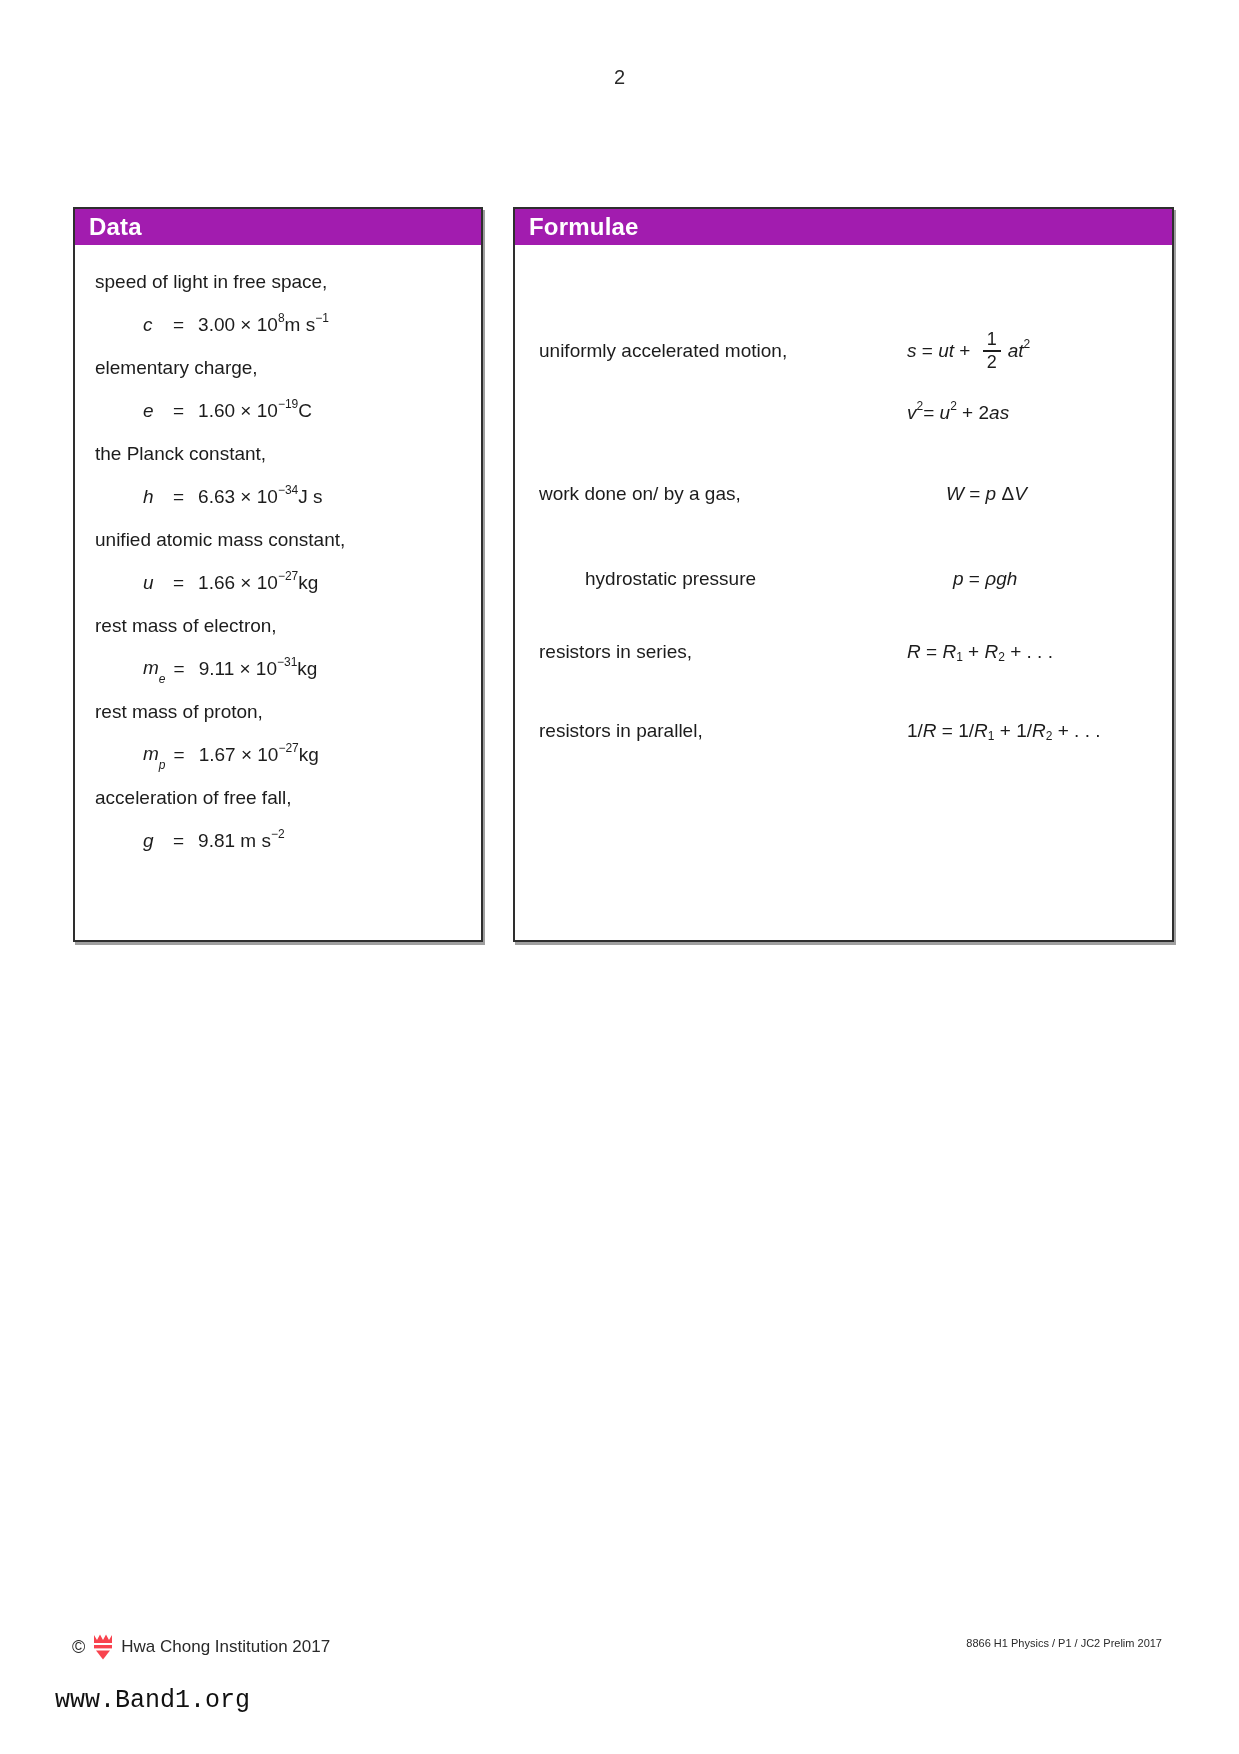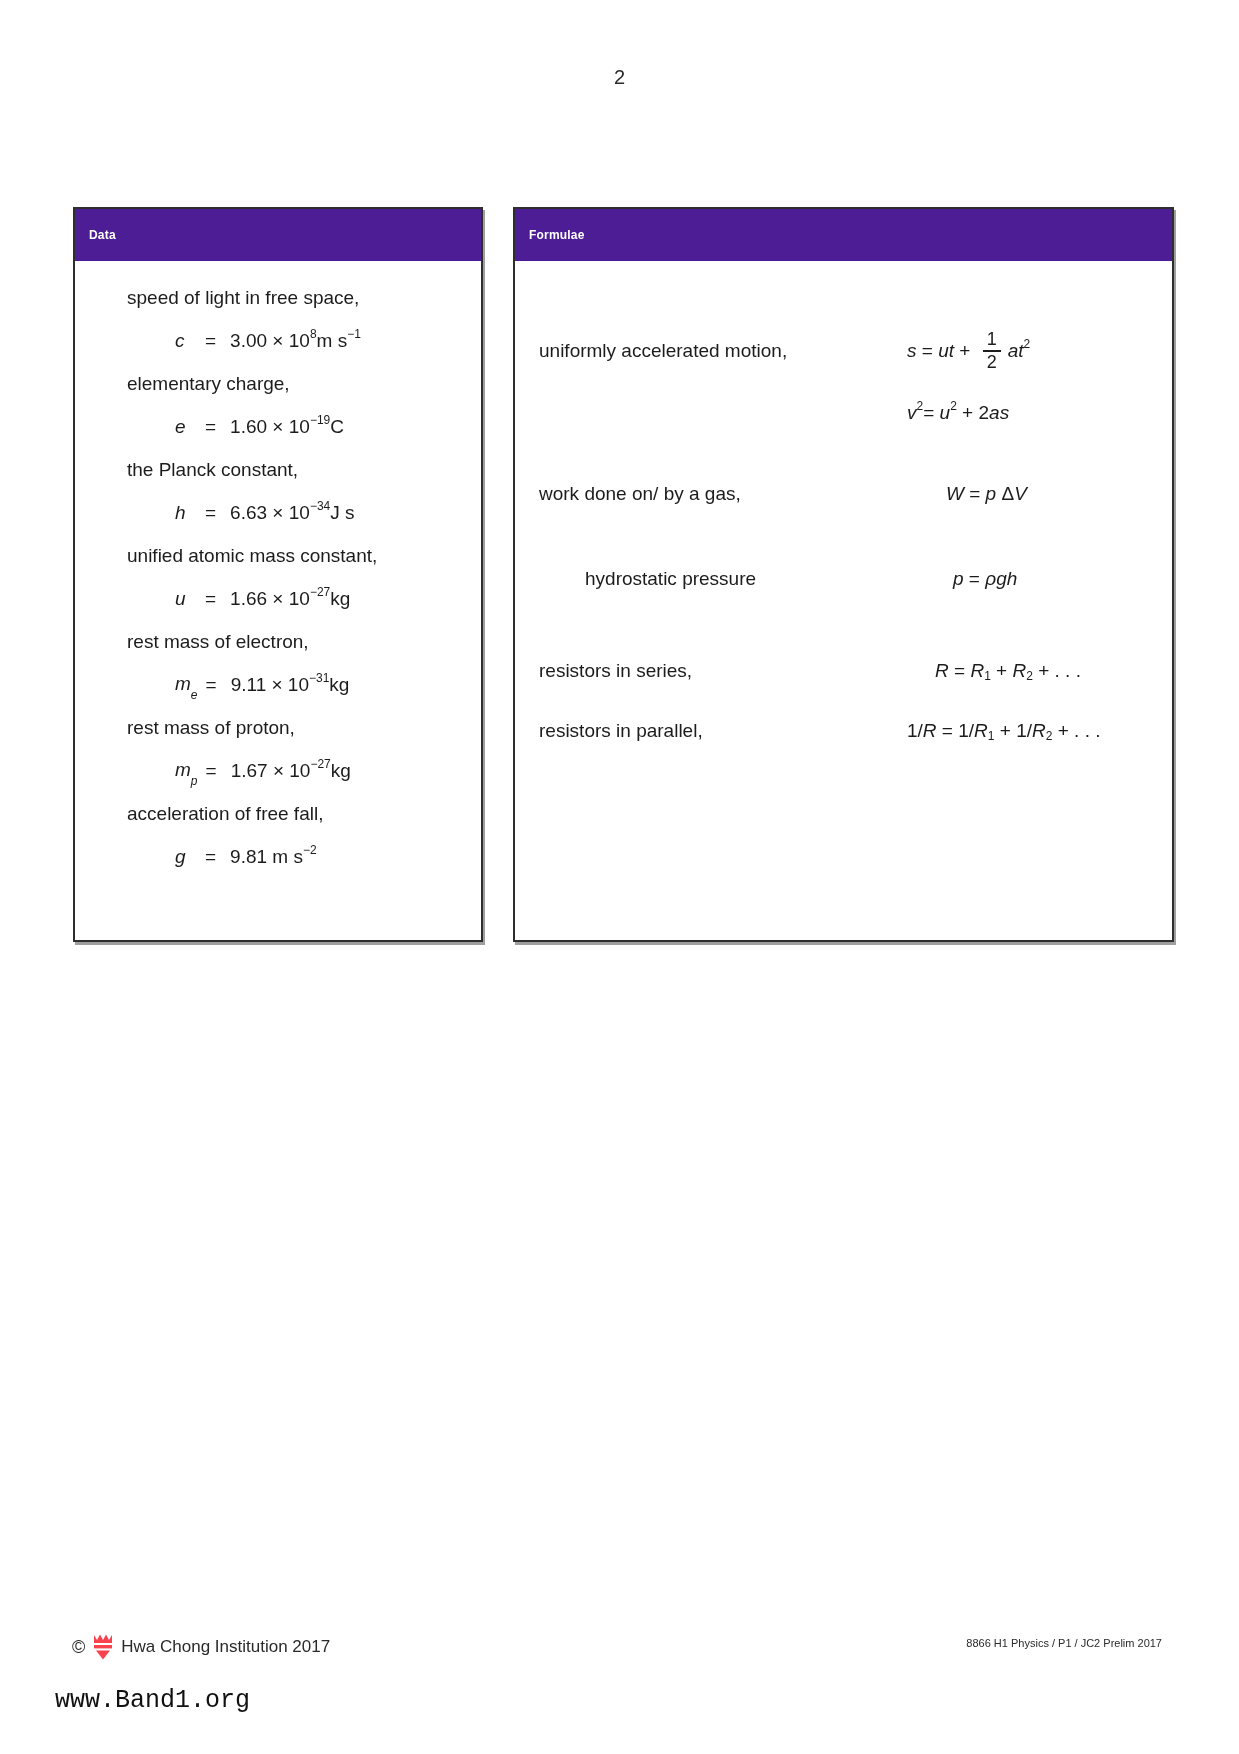--- a/index.html
+++ b/index.html
@@ -18,27 +18,27 @@
   
   .box {
     position: absolute; top: 207px;
     background: #fff;
     border: 2px solid #2e2e2e;
     box-shadow: 2px 3px 0 #9f9f9f;
   }
   .box-data     { left: 73px;  width: 410px; height: 735px; }
   .box-formulae { left: 513px; width: 661px; height: 735px; }
   .box-header {
-    height: 52px; background: #4c1d95; color: #fff;
+    height: 36px; background: #a21caf; color: #fff;
     display: flex; align-items: center;
-    padding-left: 14px; font-size: 12px; font-weight: bold;
+    padding-left: 14px; font-size: 24px; font-weight: bold;
     letter-spacing: 0.2px;
   }
   
-  .data-content { padding: 16px 8px 0 52px; font-size: 19px; }
+  .data-content { padding: 16px 8px 0 20px; font-size: 19px; }
   .d-label   { height: 42px; display: flex; align-items: center; }
   .d-formula { height: 44px; display: flex; align-items: center; padding-left: 48px; }
   .d-var { font-style: italic; min-width: 22px; display: inline-block; }
   .d-eq  { display: inline-block; margin: 0 14px 0 8px; }
   .it    { font-style: italic; }
   sup.e  { font-size: 12px; position: relative; top: -7px; letter-spacing: 0; }
   sub.s  { font-size: 12px; position: relative; top: 5px; }
   
   .f-row {
     position: absolute; left: 24px; right: 12px;
@@ -49,21 +49,21 @@
   .frac {
     display: inline-flex; flex-direction: column; align-items: center;
     margin: 0 7px; line-height: 1.08; font-size: 18px;
   }
   .frac .num { border-bottom: 2px solid #1c1c1c; padding: 0 4px 1px; }
   .frac .den { padding-top: 1px; }
   .row-uam      { top: 112px; height: 60px; }
   .row-uam2     { top: 182px; height: 44px; }
   .row-gas      { top: 263px; height: 44px; gap: 39px; }
   .row-pressure { top: 348px; height: 44px; margin-left: 46px; }
-  .row-series   { top: 440px; height: 44px; gap: 28px; }
+  .row-series   { top: 421px; height: 44px; }
   .row-parallel { top: 500px; height: 44px; }
   
   .footer-left {
     position: absolute; left: 72px; top: 1634px;
     display: flex; align-items: center; gap: 7px;
     font-size: 17px; color: #2a2a2a;
   }
   .copyright-glyph { font-size: 18px; }
   .crest { display: inline-flex; }
   .footer-right {

